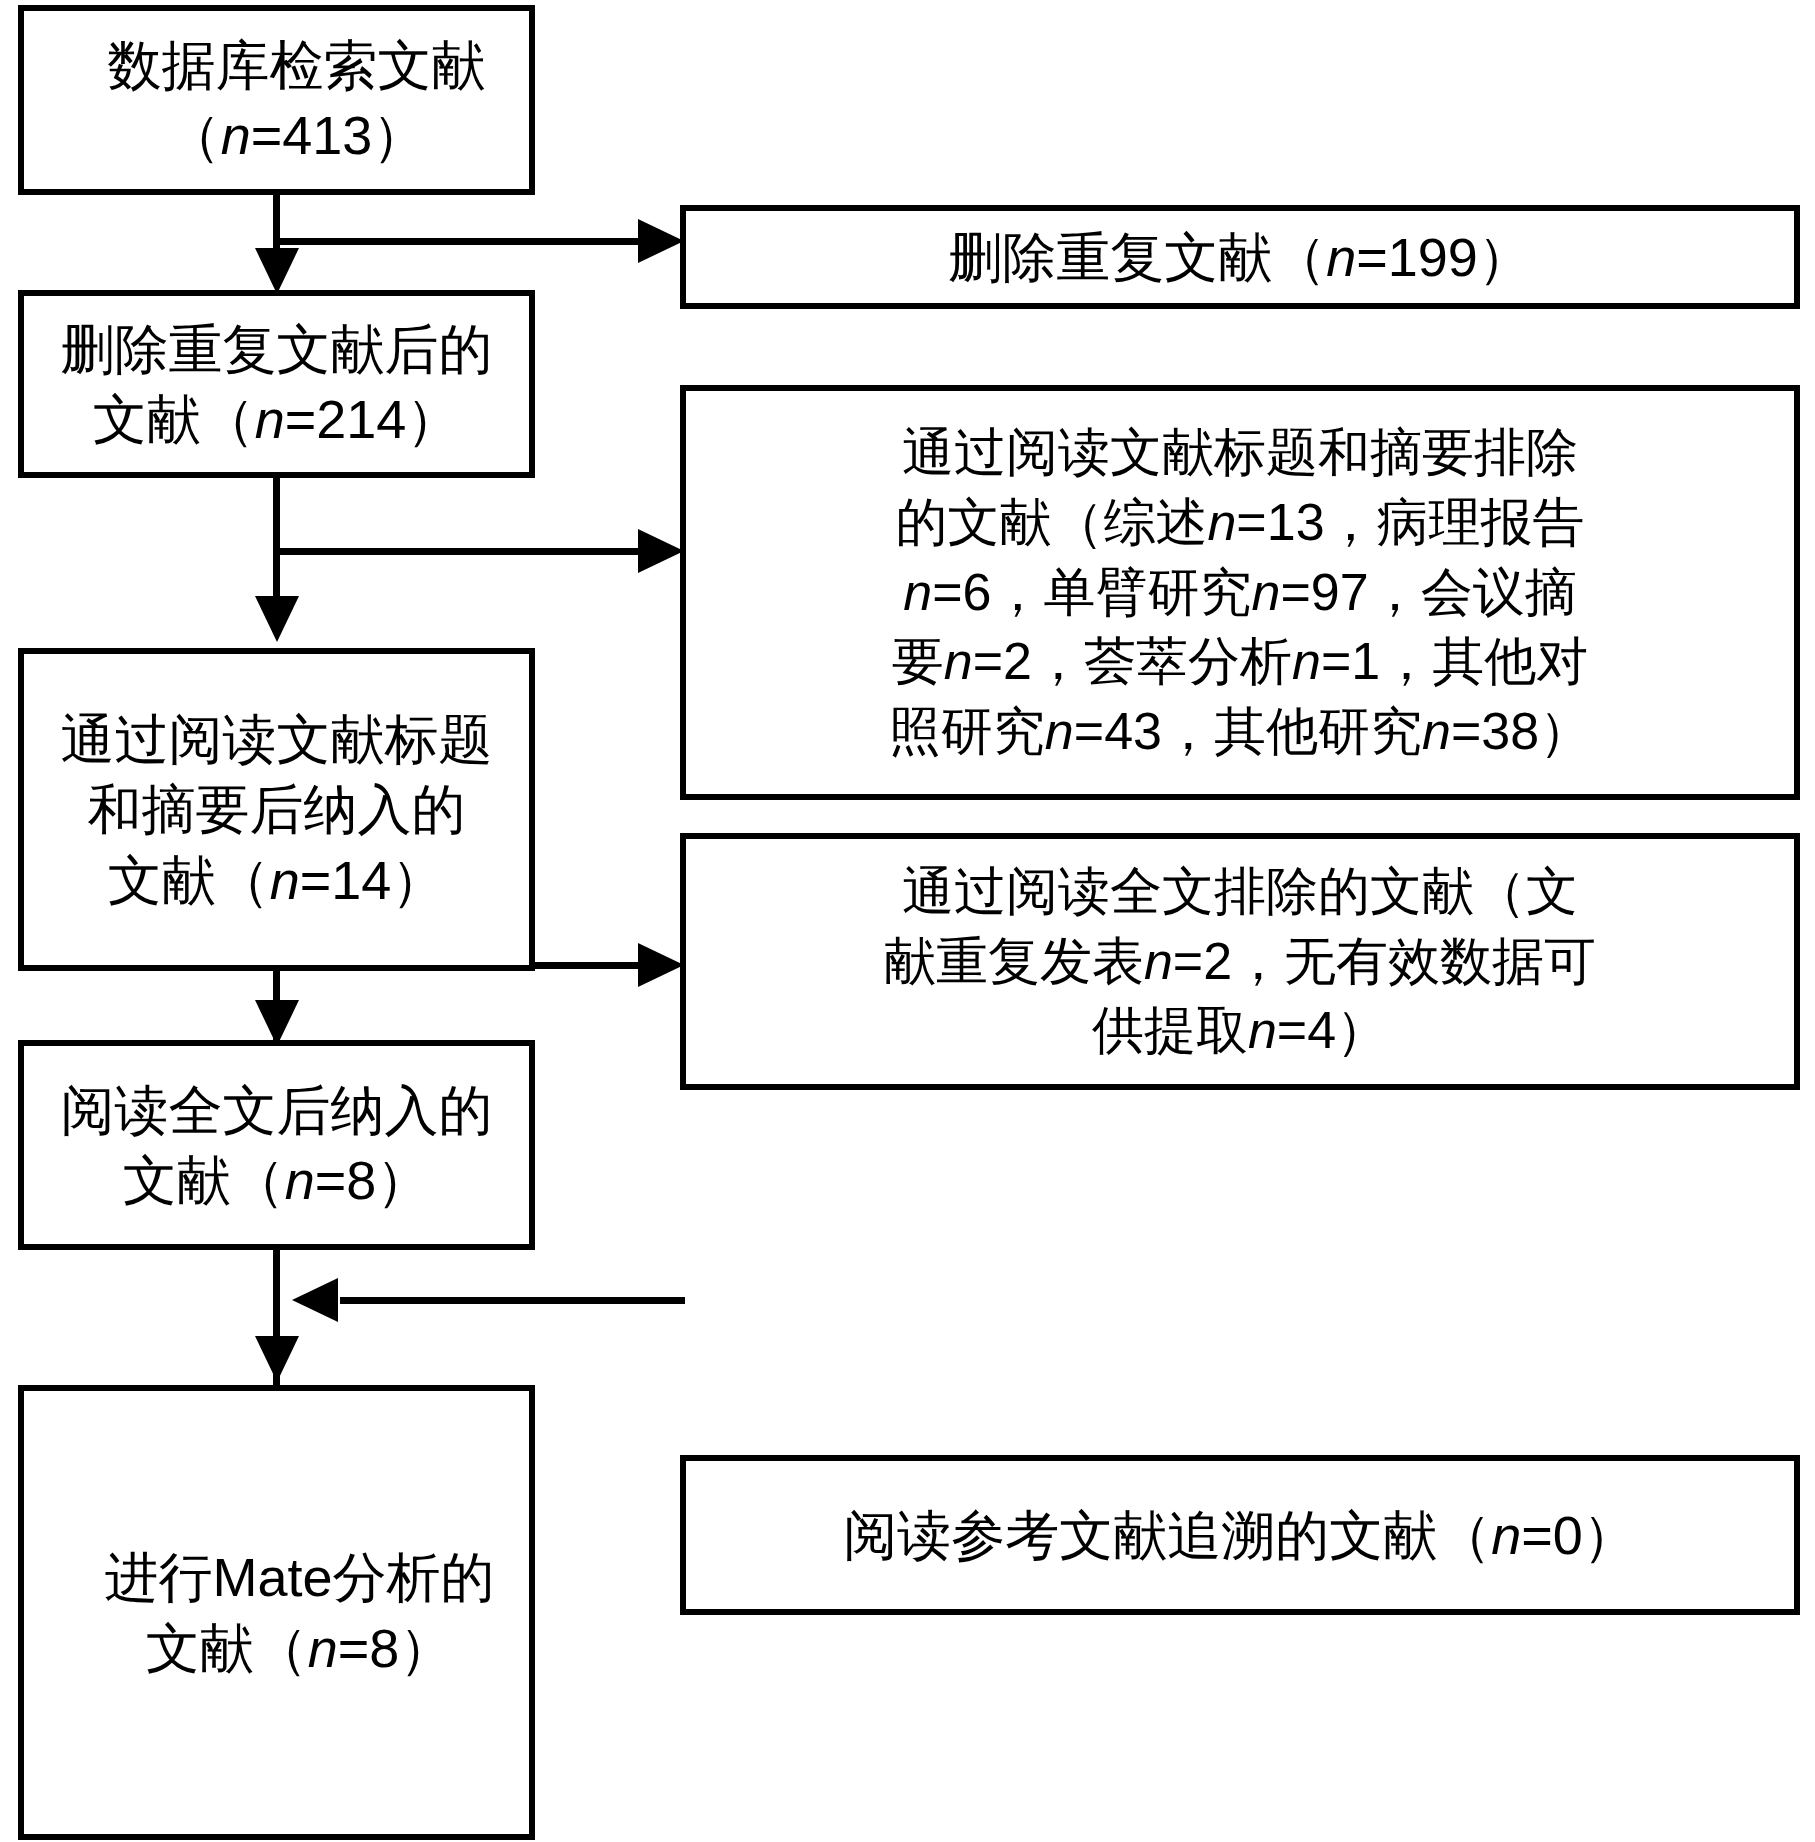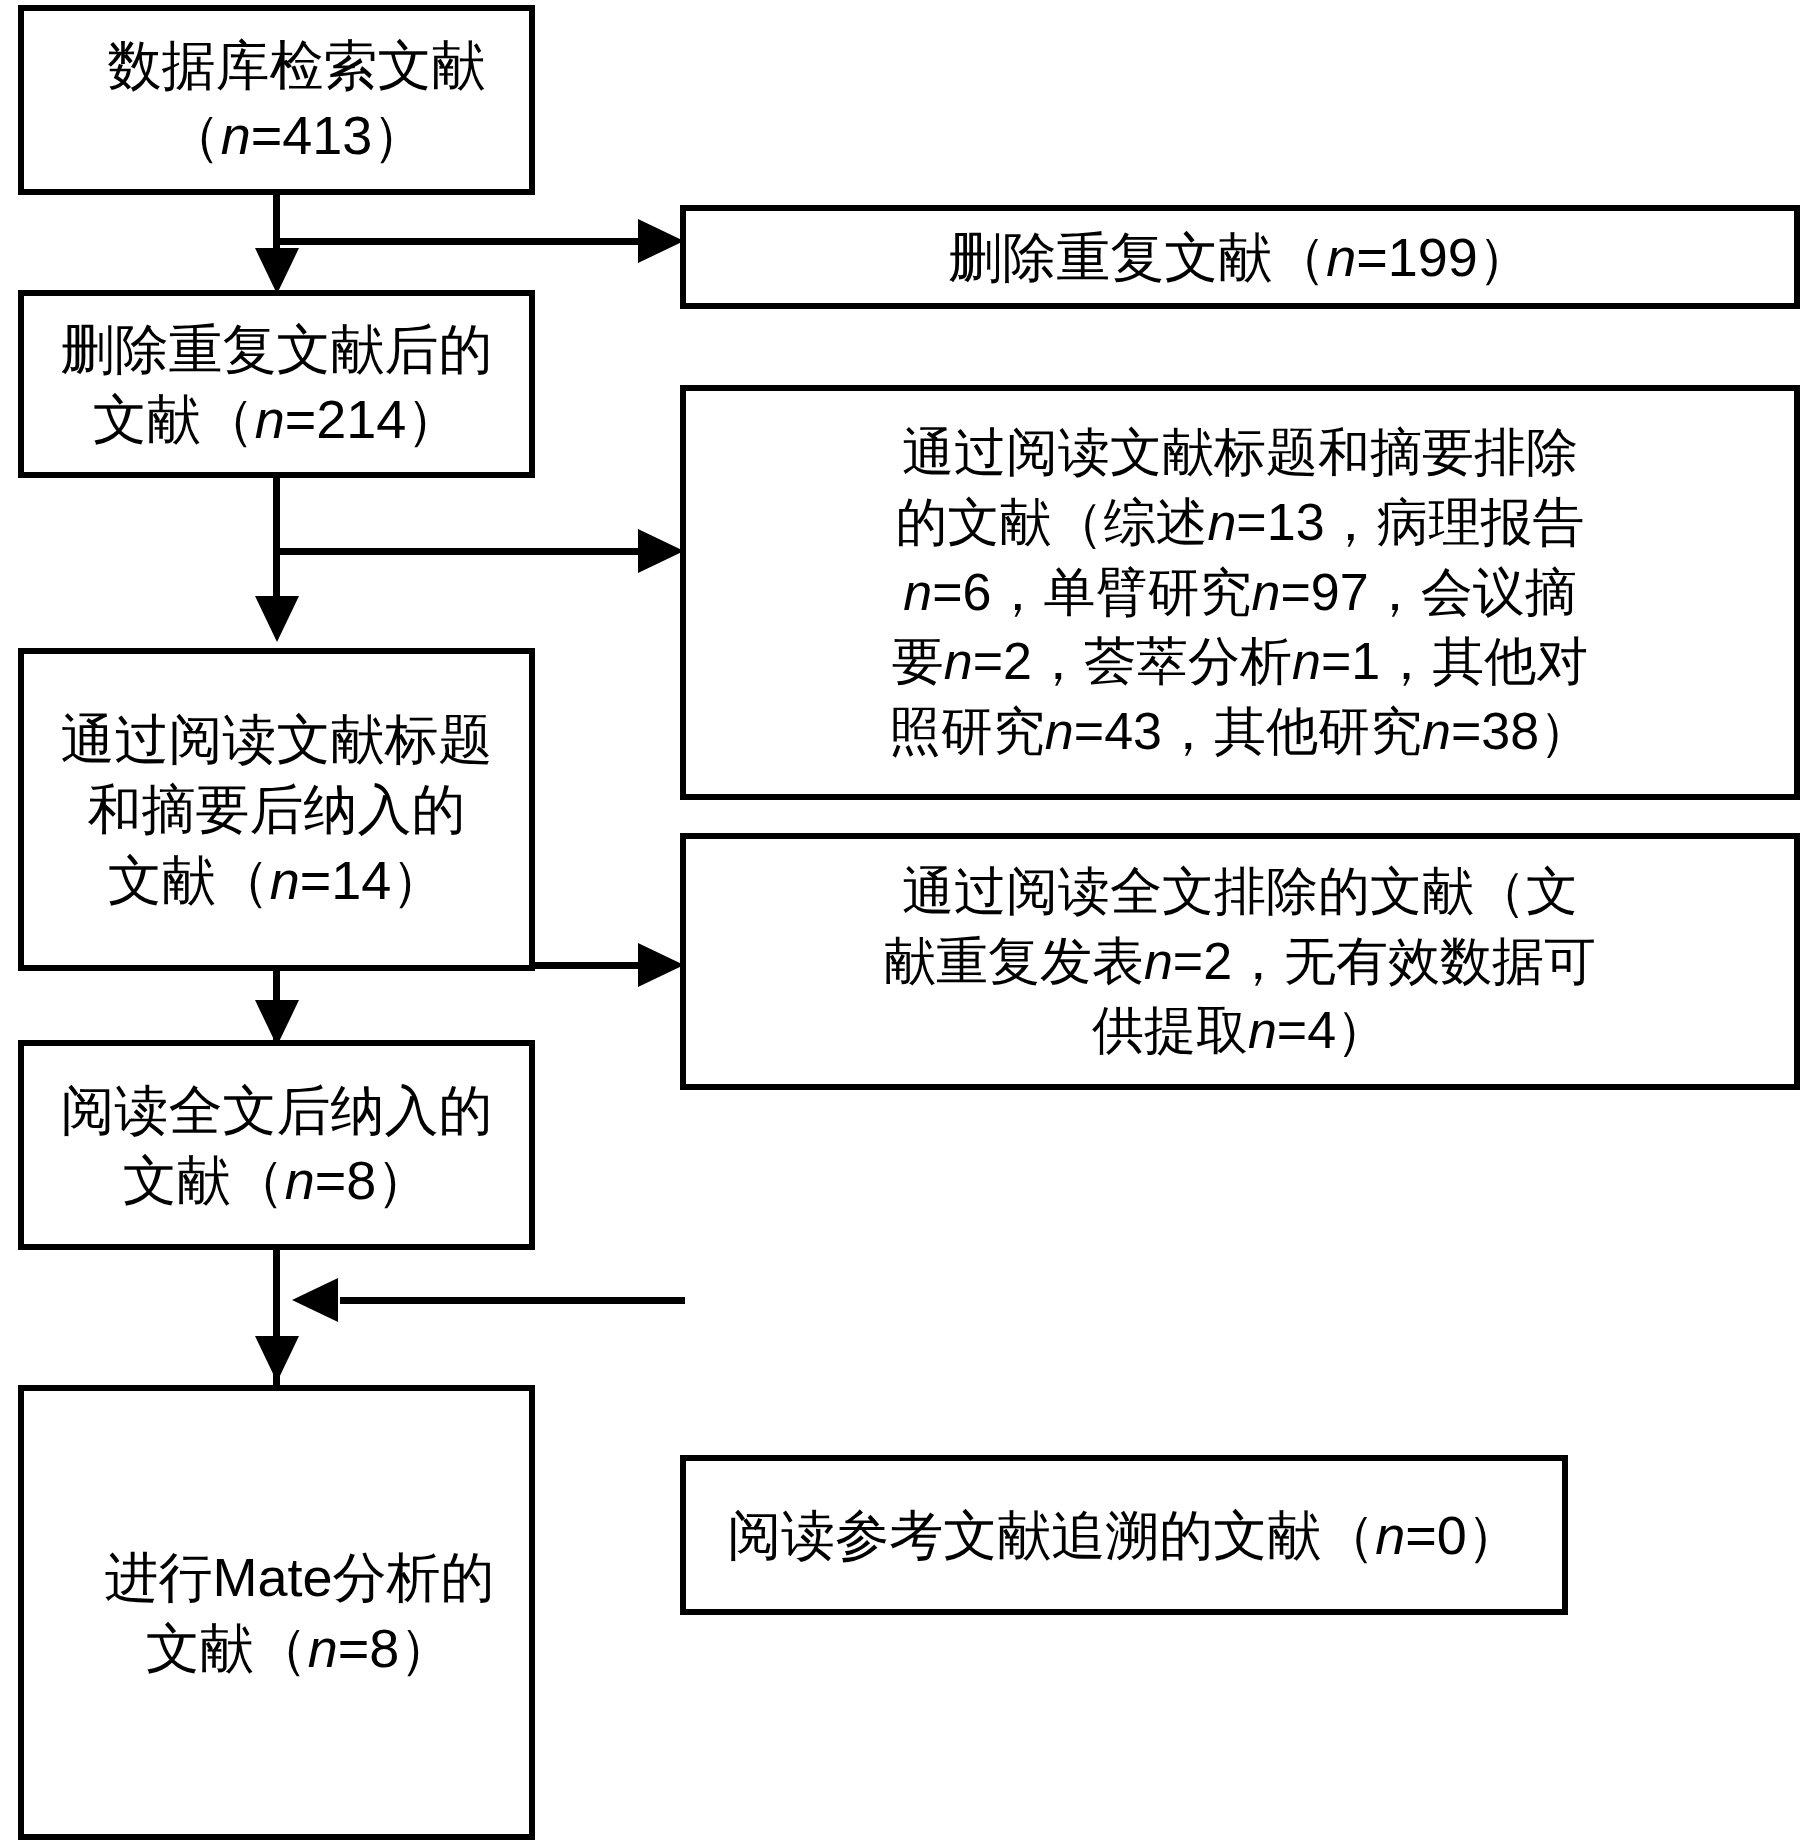--- a/index.html
+++ b/index.html
@@ -138,17 +138,17 @@
 要<i class="n">n</i>=2，荟萃分析<i class="n">n</i>=1，其他对
 照研究<i class="n">n</i>=43，其他研究<i class="n">n</i>=38）</span>
   </div>
 
   <div class="box" style="left:680px; top:833px; width:1120px; height:257px;">
     <span class="box-text dense">通过阅读全文排除的文献（文
 献重复发表<i class="n">n</i>=2，无有效数据可
 供提取<i class="n">n</i>=4）</span>
   </div>
 
-  <div class="box" style="left:680px; top:1455px; width:888px; height:160px;">
+  <div class="box" style="left:680px; top:1455px; width:1120px; height:160px;">
     <span class="box-text">阅读参考文献追溯的文献（<i class="n">n</i>=0）</span>
   </div>
 
 </div>
 
 </body></html>

